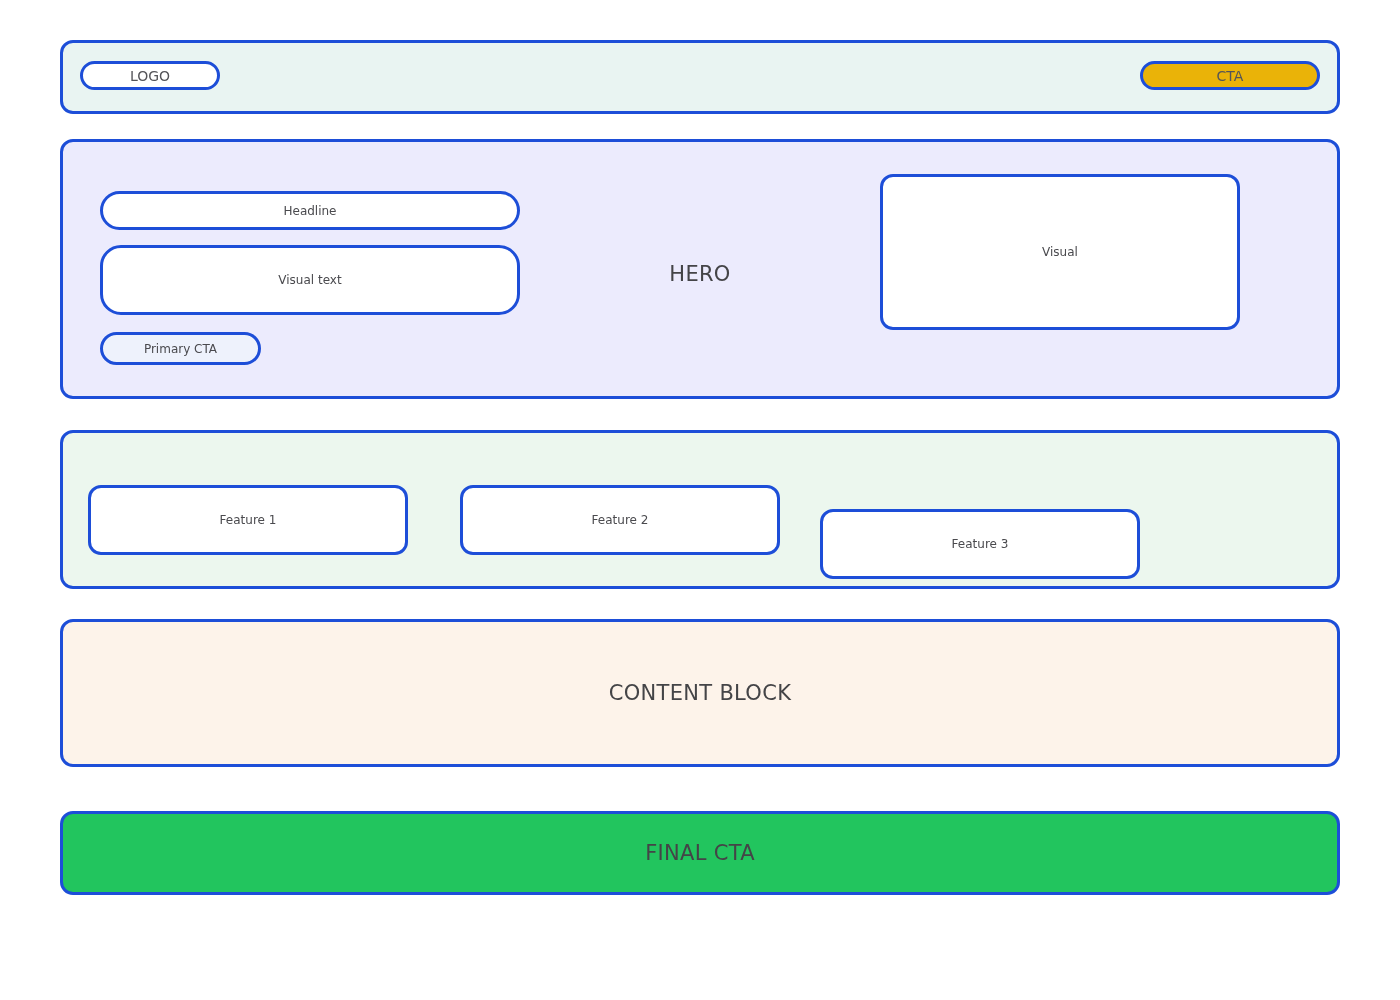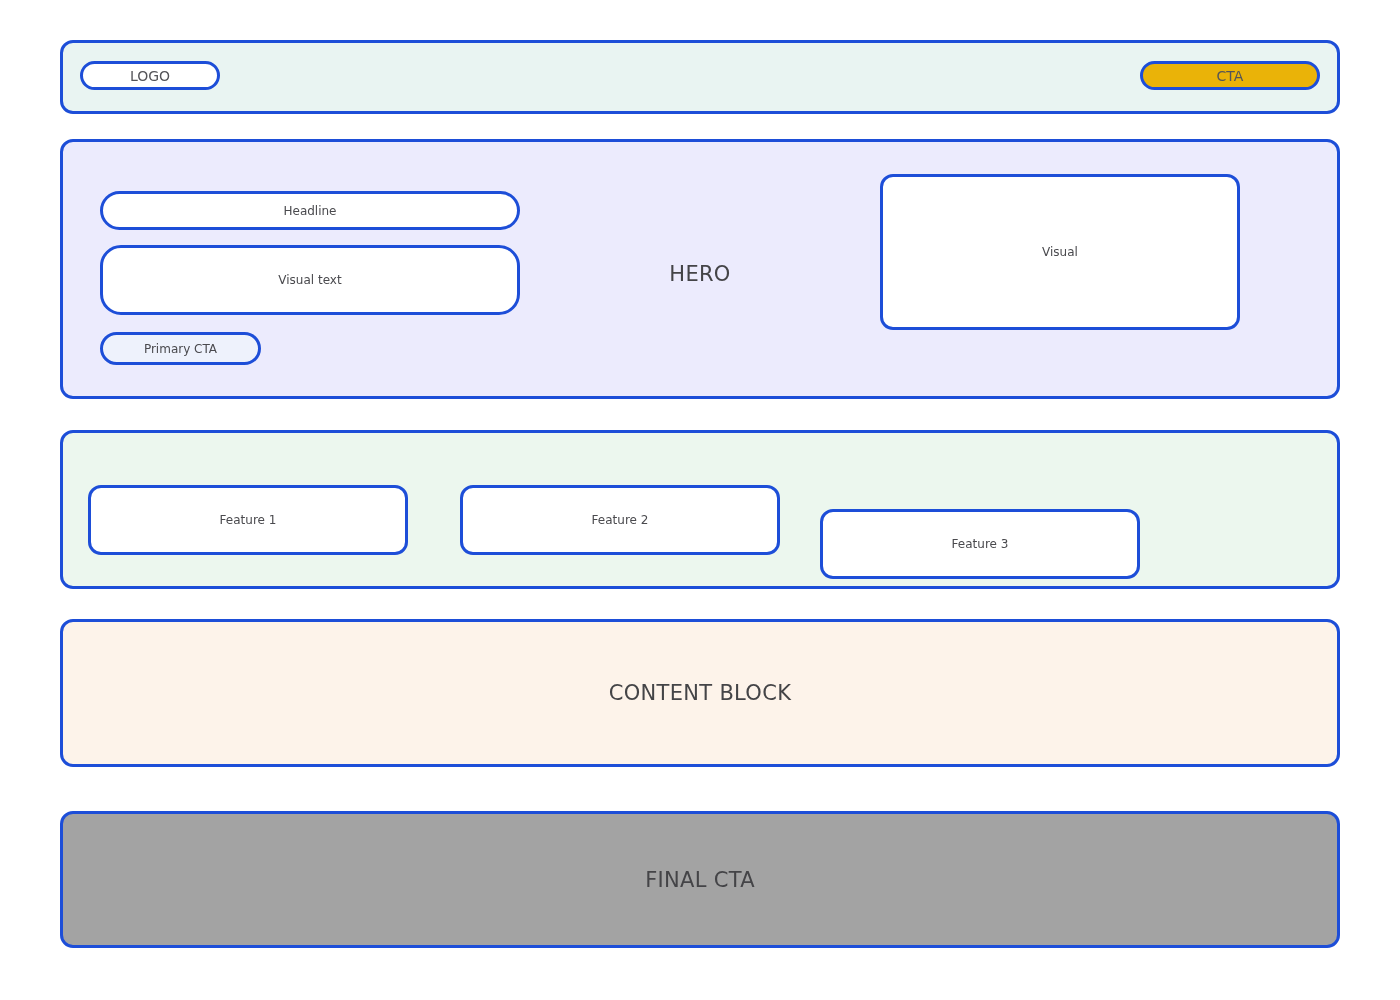--- a/index.html
+++ b/index.html
@@ -55,22 +55,22 @@
     height: 159px;
     background: #ecf7ee;
   }
   #content-section {
     top: 619px;
     height: 148px;
     background: #fdf3ea;
   }
   #final-cta-section {
     top: 811px;
-    height: 137px;
-    background: #a3a3a3;
+    height: 84px;
+    background: #22c55e;
   }
 
   
   #logo-pill {
     left: 80px;
     top: 61px;
     width: 140px;
     height: 29px;
     border-radius: 15px;
     background: #ffffff;

